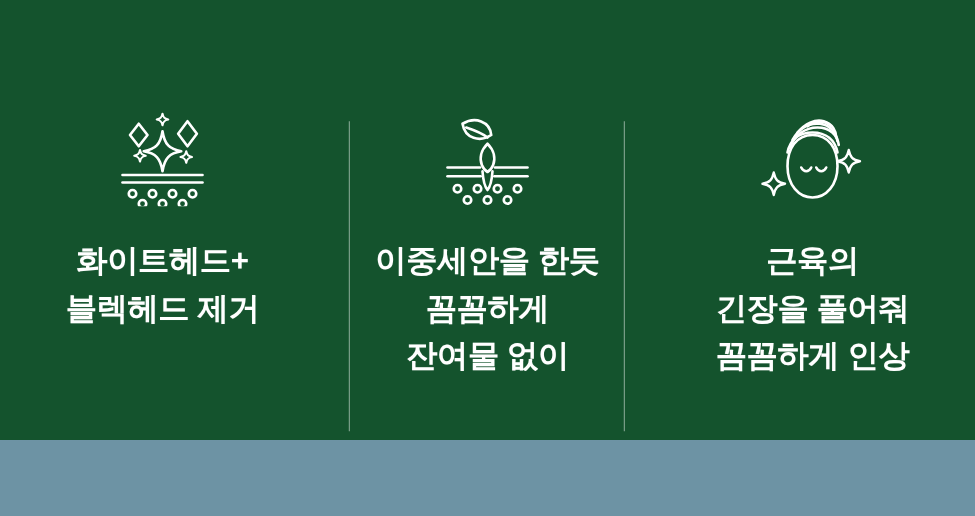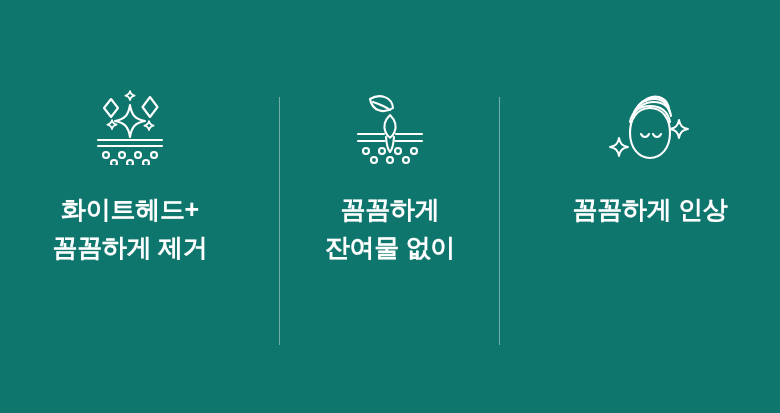--- a/index.html
+++ b/index.html
@@ -10,22 +10,22 @@
   body {
     width: 780px;
     height: 413px;
     overflow: hidden;
     font-family: "Liberation Sans", "DejaVu Sans", sans-serif;
     background: #6d93a4;
   }
   .banner {
     position: relative;
     width: 780px;
-    height: 413px;
-    background: #0f766e;
+    height: 352px;
+    background: #14532d;
     box-sizing: border-box;
   }
   .columns {
     position: absolute;
     left: 0;
     top: 0;
     width: 780px;
     height: 413px;
     display: flex;
     flex-direction: row;
@@ -105,21 +105,21 @@
           <circle cx="52" cy="66" r="3"></circle>
           <circle cx="68" cy="66" r="3"></circle>
 
           <circle cx="28" cy="74" r="3"></circle>
           <circle cx="44" cy="74" r="3"></circle>
           <circle cx="60" cy="74" r="3"></circle>
         </svg>
       </div>
       <div class="caption">
         <span class="line">화이트헤드+</span>
-        <span class="line">꼼꼼하게 제거</span>
+        <span class="line">블렉헤드 제거</span>
       </div>
     </div>
 
     <div class="col">
       <div class="icon-wrap">
         <svg width="88" height="76" viewBox="0 0 88 76" fill="none" stroke="#ffffff" stroke-width="2.1" stroke-linecap="round" stroke-linejoin="round">
 
           <path d="M24 10 C34 4 46 8 47 19 C38 25 26 22 24 10 Z"></path>
 
           <path d="M27 13 C33 15 39 17 44 21"></path>
@@ -138,20 +138,21 @@
           <circle cx="36" cy="62" r="3"></circle>
           <circle cx="52" cy="62" r="3"></circle>
           <circle cx="68" cy="62" r="3"></circle>
 
           <circle cx="28" cy="71" r="3"></circle>
           <circle cx="44" cy="71" r="3"></circle>
           <circle cx="60" cy="71" r="3"></circle>
         </svg>
       </div>
       <div class="caption">
+        <span class="line">이중세안을 한듯</span>
         <span class="line">꼼꼼하게</span>
         <span class="line">잔여물 없이</span>
       </div>
     </div>
 
     <div class="col">
       <div class="icon-wrap">
         <svg width="88" height="78" viewBox="0 0 88 78" fill="none" stroke="#ffffff" stroke-width="2.1" stroke-linecap="round" stroke-linejoin="round">
 
           <path d="M44 20 C57 20 64 31 64 45 C64 60 55 70 44 70 C33 70 24 60 24 45 C24 31 31 20 44 20 Z"></path>
@@ -167,20 +168,22 @@
           <path d="M35 46 C37 50 41 50 43 46"></path>
 
           <path d="M47 46 C49 50 53 50 55 46"></path>
 
           <path d="M73 32 C74.3 38 76 39.7 82 41 C76 42.3 74.3 44 73 50 C71.7 44 70 42.3 64 41 C70 39.7 71.7 38 73 32 Z" stroke-width="1.9"></path>
 
           <path d="M13 50 C14.3 56 16 57.7 22 59 C16 60.3 14.3 62 13 68 C11.7 62 10 60.3 4 59 C10 57.7 11.7 56 13 50 Z" stroke-width="1.9"></path>
         </svg>
       </div>
       <div class="caption">
+        <span class="line">근육의</span>
+        <span class="line">긴장을 풀어줘</span>
         <span class="line">꼼꼼하게 인상</span>
       </div>
     </div>
 
   </div>
 
   <div class="divider" id="divider-1"></div>
   <div class="divider" id="divider-2"></div>
 
 </div>

